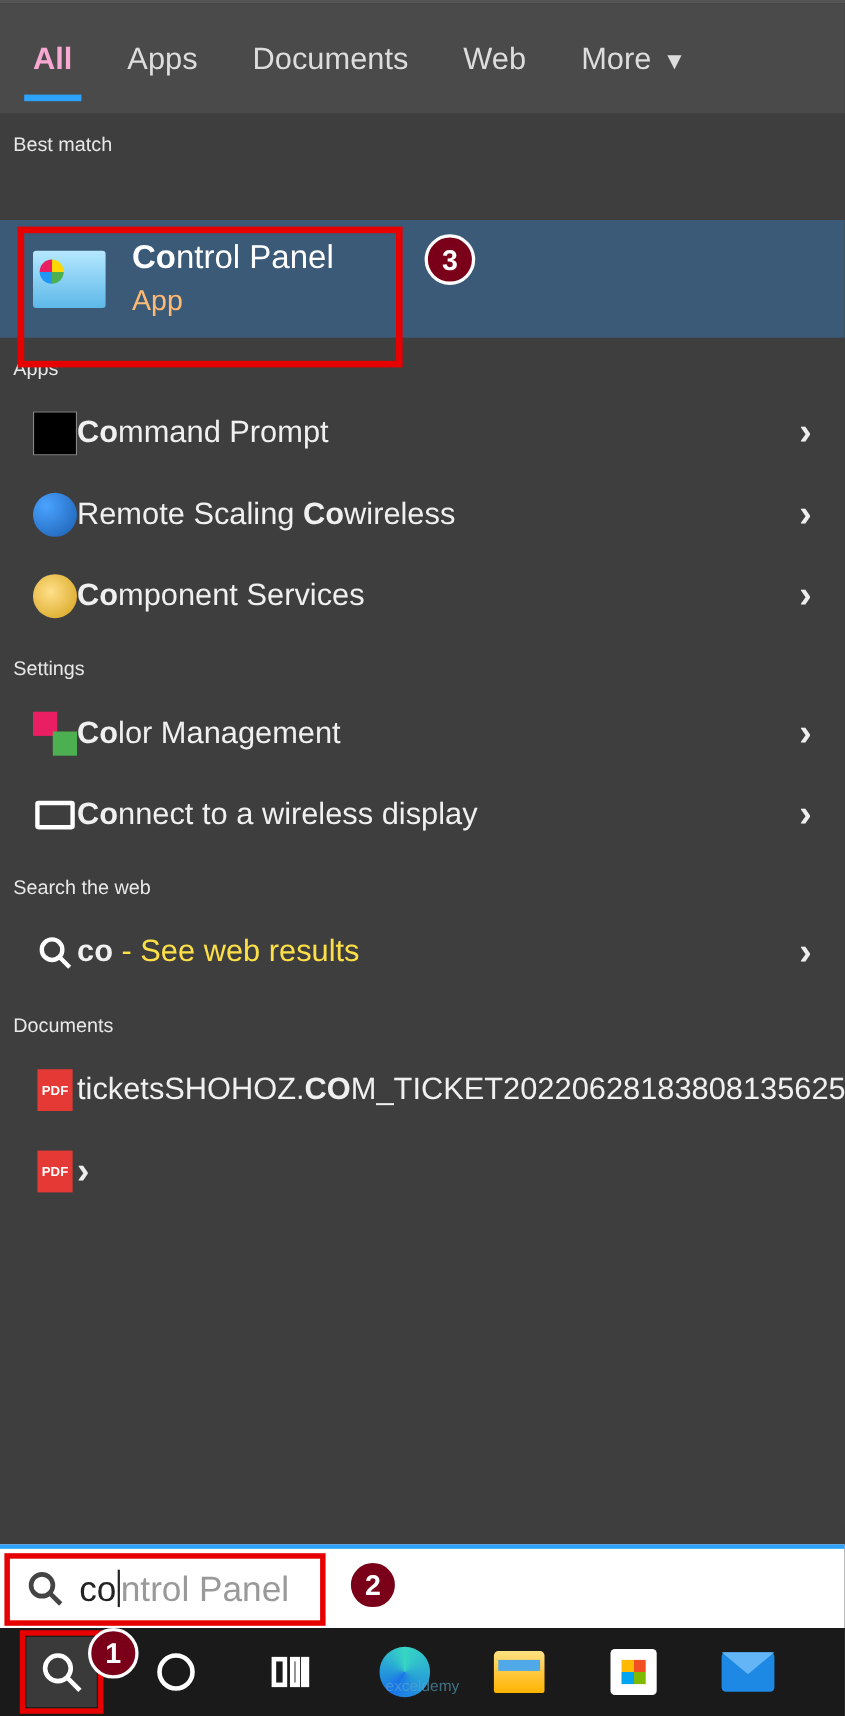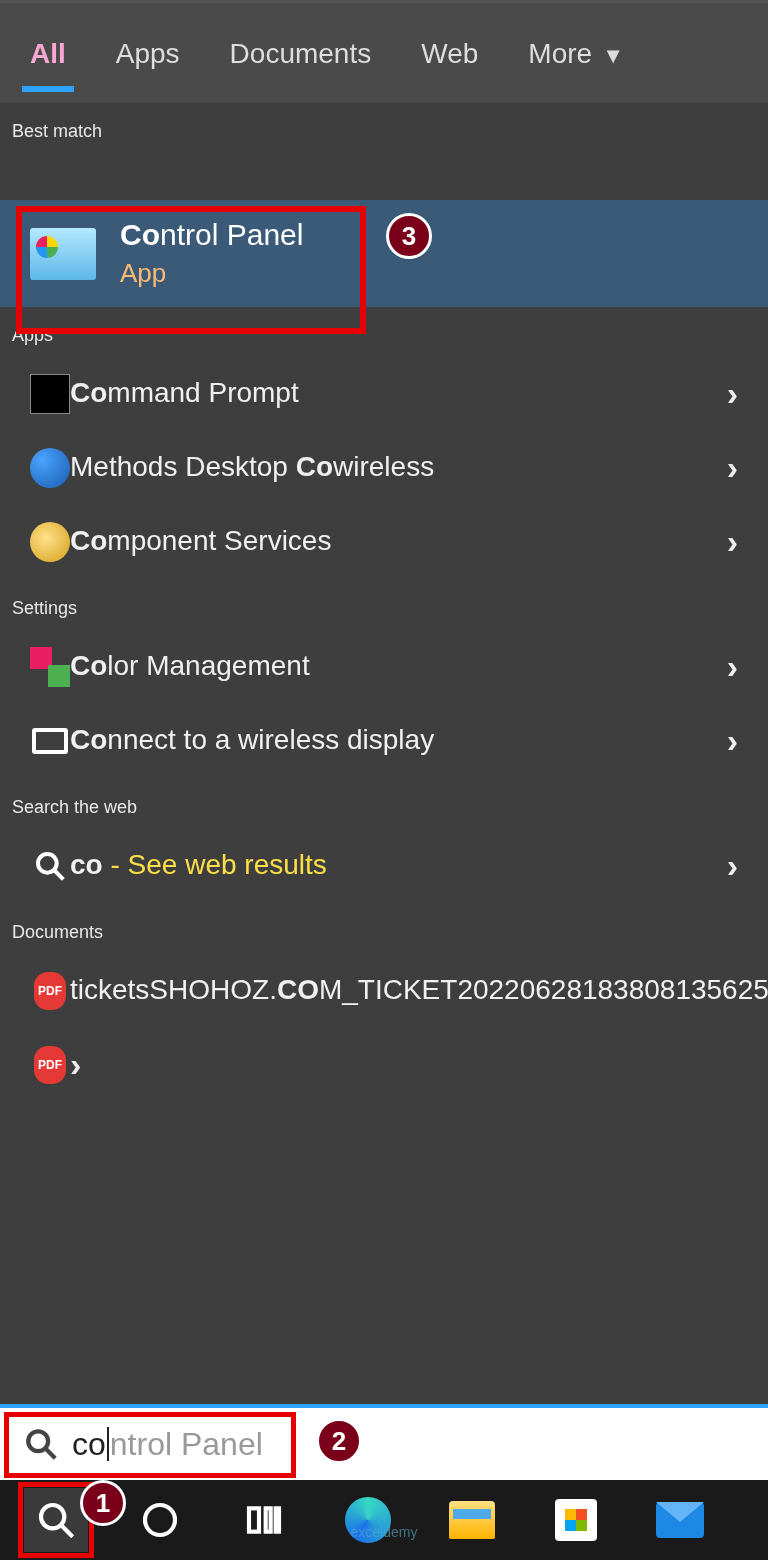--- a/index.html
+++ b/index.html
@@ -109,21 +109,21 @@
   .ic-rdc { background:radial-gradient(circle at 30% 30%,#4aa3ff,#1a5db0); border-radius:50%;}
   .ic-comp { background:radial-gradient(circle at 40% 40%,#ffe08a,#d4a017); border-radius:50%;}
   .ic-color { position:relative;}
   .ic-color::before{content:"";position:absolute;left:0;top:0;width:22px;height:22px;background:#e91e63;}
   .ic-color::after{content:"";position:absolute;right:0;bottom:0;width:22px;height:22px;background:#4caf50;}
   .ic-disp { border:4px solid #fff; width:36px;height:26px; border-radius:3px;}
   .ic-search svg{width:32px;height:32px;stroke:#fff;fill:none;stroke-width:3;}
   .ic-pdf {
     width:32px;height:38px;
     background:#e53935;
-    border-radius:14px;
+    border-radius:0;
     font-size:12px;color:#fff;
     display:flex;align-items:center;justify-content:center;
     font-weight:700;
   }
   
   .searchbar {
     position:absolute;
     left:0; right:0;
     bottom:80px;
     height:76px;
@@ -213,21 +213,21 @@
 
 <div class="section-header">Apps</div>
 
 <div class="row">
   <div class="ic ic-cmd"></div>
   <div class="label"><b>Co</b><span>mmand Prompt</span></div>
   <div class="chevron">›</div>
 </div>
 <div class="row">
   <div class="ic ic-rdc"></div>
-  <div class="label"><span>Methods Desktop </span><b>Co</b><span>wireless</span></div>
+  <div class="label"><span>Remote Scaling </span><b>Co</b><span>wireless</span></div>
   <div class="chevron">›</div>
 </div>
 <div class="row">
   <div class="ic ic-comp"></div>
   <div class="label"><b>Co</b><span>mponent Services</span></div>
   <div class="chevron">›</div>
 </div>
 
 <div class="section-header">Settings</div>
 

